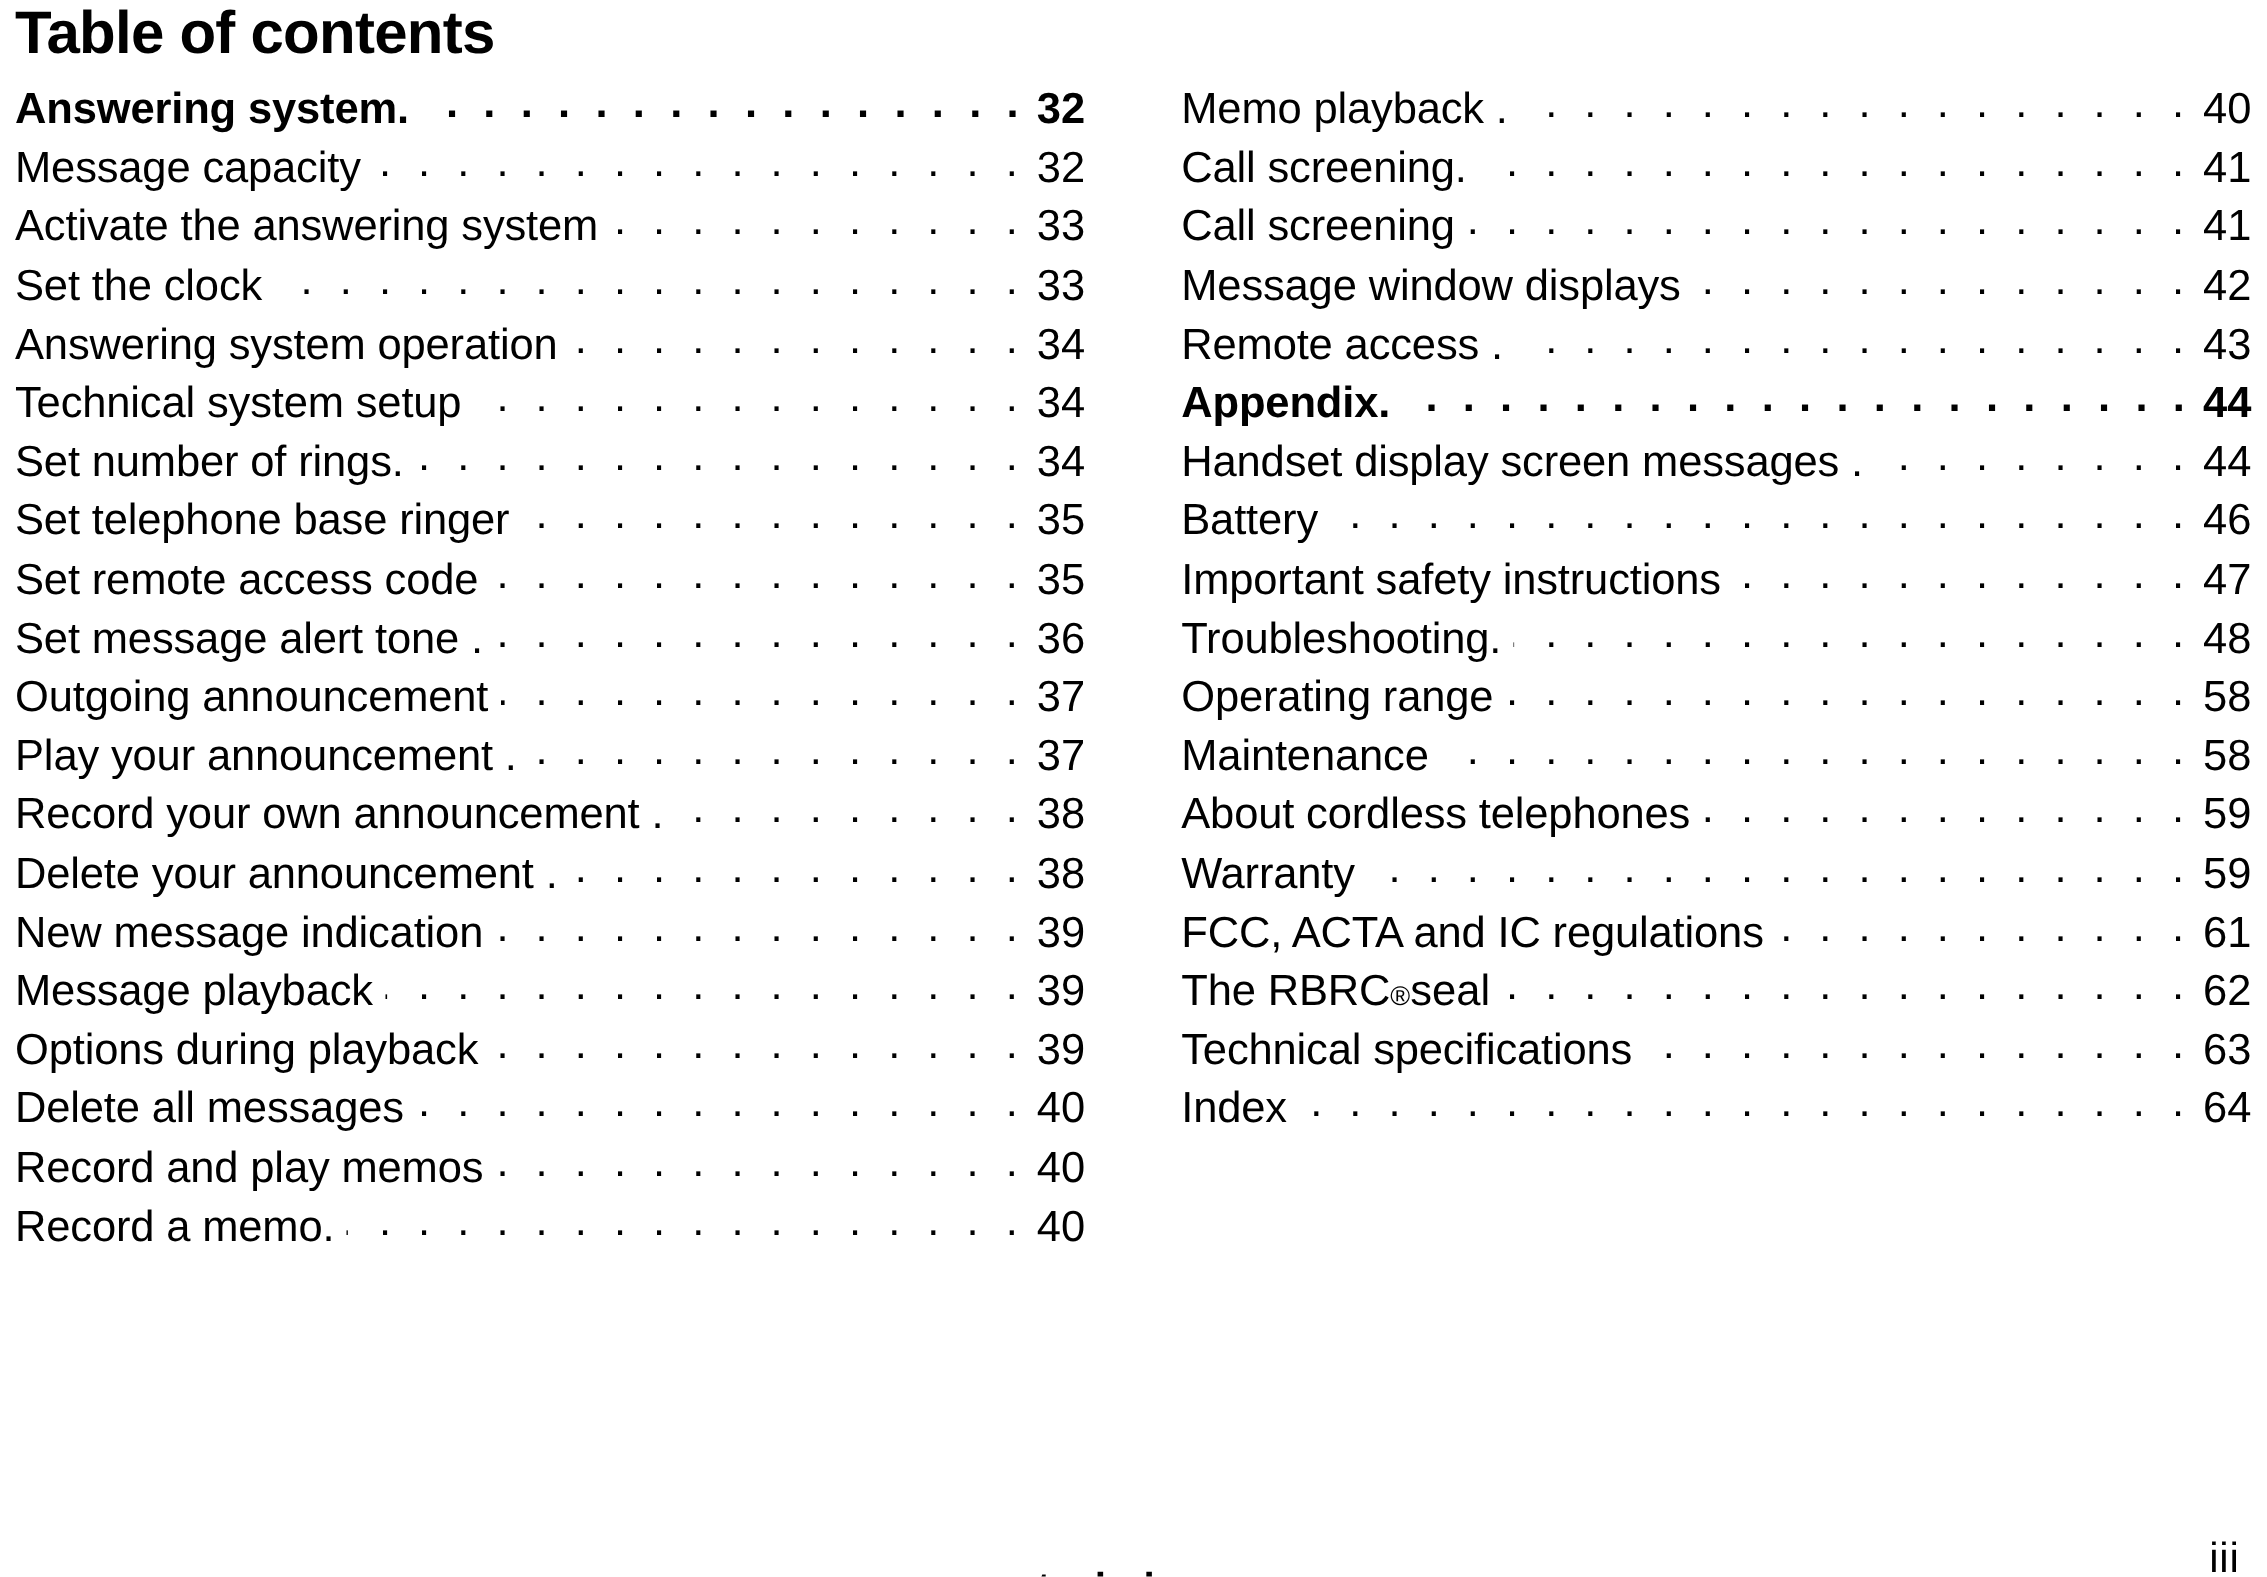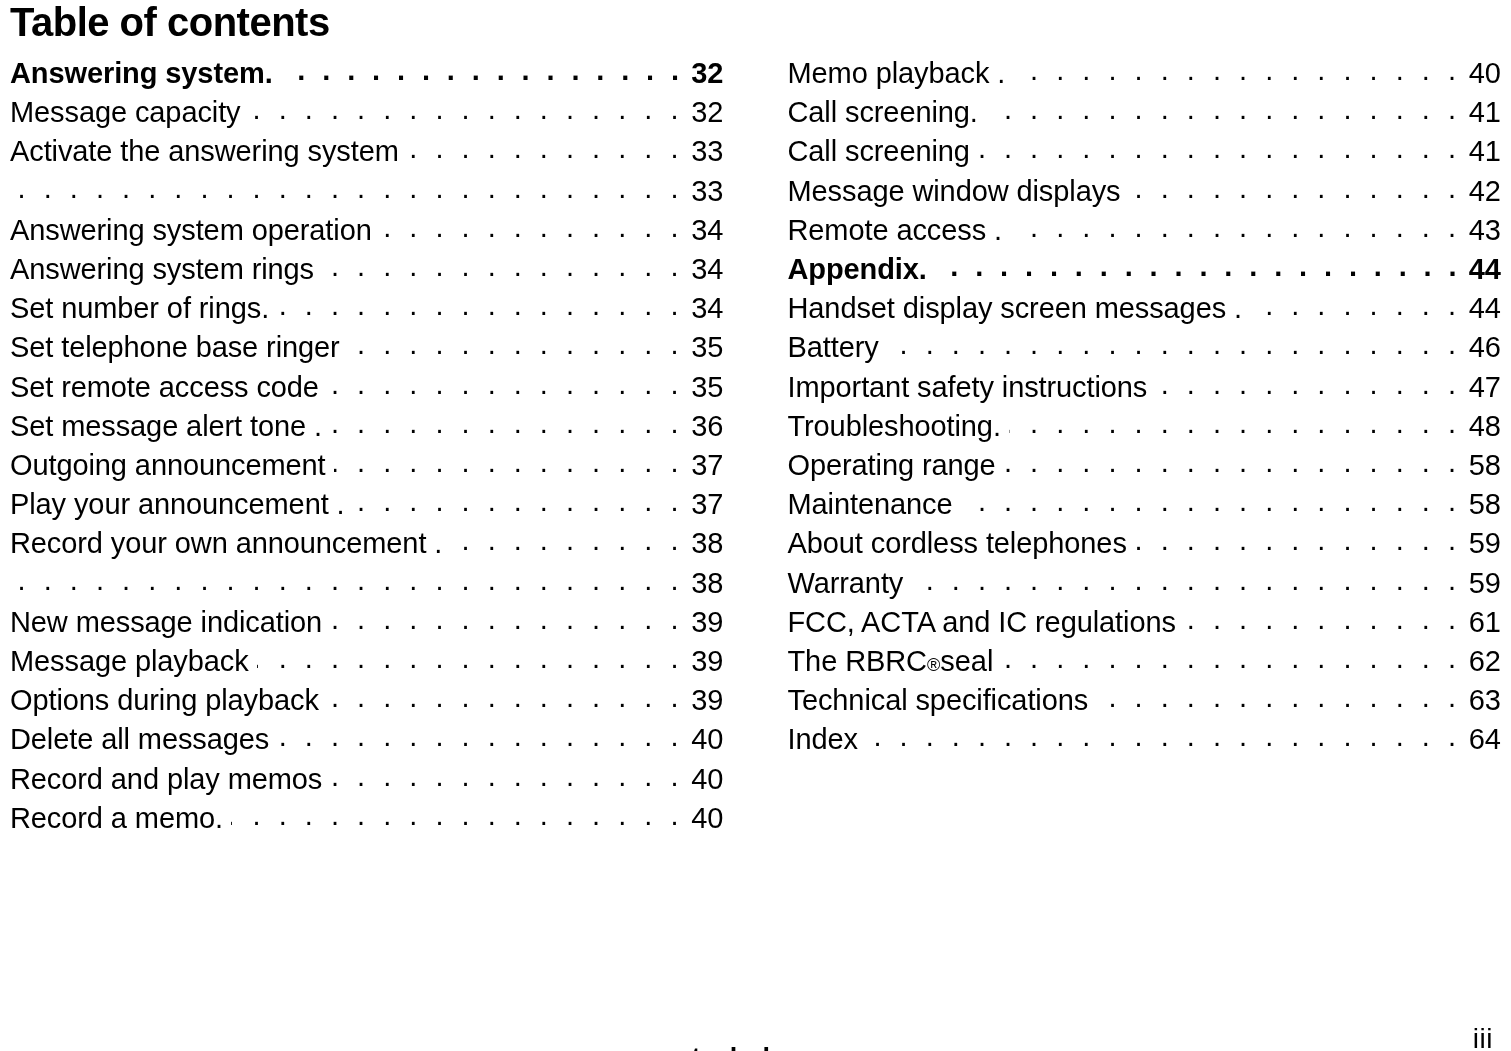--- a/index.html
+++ b/index.html
@@ -135,30 +135,31 @@
           <span class="label">Message capacity</span>
           <span class="dots"></span>
           <span class="pageno">32</span>
         </div>
         <div class="toc-row">
           <span class="label">Activate the answering system</span>
           <span class="dots"></span>
           <span class="pageno">33</span>
         </div>
         <div class="toc-row">
+          <span class="label">Set the clock</span>
           <span class="dots"></span>
           <span class="pageno">33</span>
         </div>
         <div class="toc-row">
           <span class="label">Answering system operation</span>
           <span class="dots"></span>
           <span class="pageno">34</span>
         </div>
         <div class="toc-row">
-          <span class="label">Answering system rings</span>
+          <span class="label">Technical system setup</span>
           <span class="dots"></span>
           <span class="pageno">34</span>
         </div>
         <div class="toc-row">
           <span class="label">Set number of rings.</span>
           <span class="dots"></span>
           <span class="pageno">34</span>
         </div>
         <div class="toc-row">
           <span class="label">Set telephone base ringer</span>
@@ -184,20 +185,21 @@
           <span class="label">Play your announcement .</span>
           <span class="dots"></span>
           <span class="pageno">37</span>
         </div>
         <div class="toc-row">
           <span class="label">Record your own announcement .</span>
           <span class="dots"></span>
           <span class="pageno">38</span>
         </div>
         <div class="toc-row">
+          <span class="label">Delete your announcement .</span>
           <span class="dots"></span>
           <span class="pageno">38</span>
         </div>
         <div class="toc-row">
           <span class="label">New message indication</span>
           <span class="dots"></span>
           <span class="pageno">39</span>
         </div>
         <div class="toc-row">
           <span class="label">Message playback</span>

